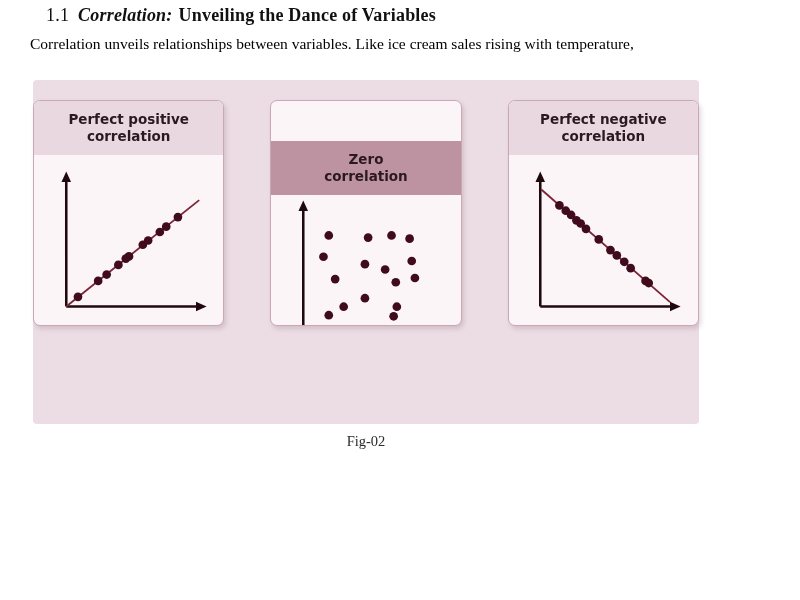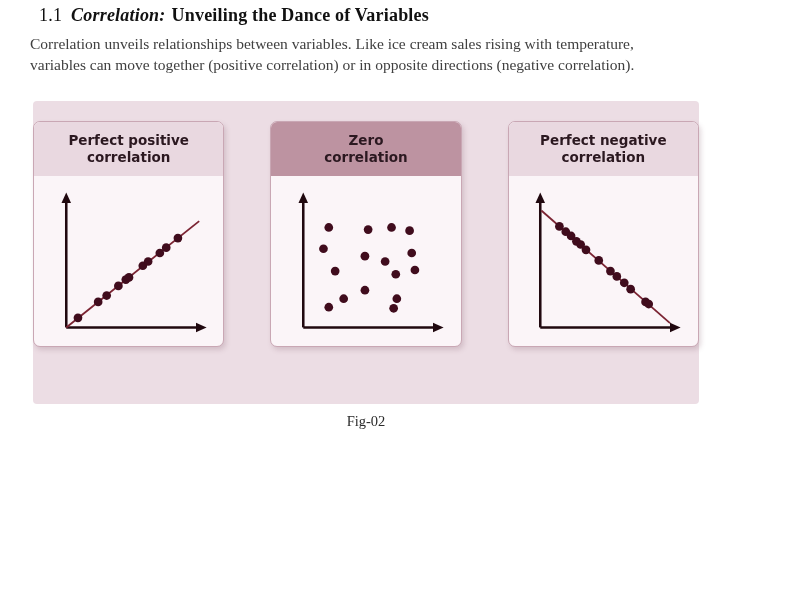--- a/index.html
+++ b/index.html
@@ -8,36 +8,36 @@
     background: #ffffff;
     font-family: "Liberation Serif", serif;
     color: #1a1a1a;
     overflow: hidden;
   }
   .page { padding: 5px 30px 0 30px; }
 
   
   .heading {
     font-size: 18px;
-    margin: 0 0 7px 9px;
+    margin: 0 0 7px 16px;
     letter-spacing: 0.2px;
     color: #111111;
   }
   .heading .num { font-weight: normal; margin-right: 9px; }
   .heading .term { font-weight: bold; font-style: italic; margin-right: 6px; }
   .heading .rest { font-weight: bold; }
 
   
-  .para { font-size: 15.5px; line-height: 21px; color: #404040; }
+  .para { font-size: 15.5px; line-height: 21px; color: #000000; }
   .para .tline { white-space: nowrap; }
 
   
   .fig-panel {
     margin: 26px 0 0 3px;
-    width: 666px; height: 303px;
+    width: 666px; height: 344px;
     background: #ecdde4;
     border-radius: 4px;
     display: flex;
     justify-content: center;
     align-items: flex-start;
     gap: 46px;
     padding-top: 20px;
     box-sizing: border-box;
   }
   .corr-card {
@@ -59,21 +59,21 @@
     justify-content: center;
     align-items: center;
     font-family: "DejaVu Sans", sans-serif;
     font-weight: bold;
     font-size: 13.5px;
     line-height: 17px;
     color: #2b1820;
     text-align: center;
   }
   .card-header.light { background: #e9d8e0; }
-  .card-header.dark  { background: #bd93a1; }
+  .card-header.dark  { background: #bd93a1; margin-top: 40px; }
   .card-plot {
     flex: 1;
     display: flex;
     justify-content: center;
     align-items: center;
   }
   .card-plot svg { display: block; }
 
   .fig-caption {
     width: 666px;
@@ -87,21 +87,20 @@
 <body>
 
 <div class="page">
 
   <h1 class="heading">
     <span class="num">1.1</span><span class="term">Correlation:</span><span class="rest">Unveiling the Dance of Variables</span>
   </h1>
 
   <div class="para">
       <div class="tline">Correlation unveils relationships between variables. Like ice cream sales rising with temperature,</div>
-      <div class="tline">variables can move together (positive correlation) or in opposite directions (negative correlation).</div>
     </div>
   <div class="para">
     </div>
 
   <div class="fig-panel">
 
     <div class="corr-card">
       <div class="card-header light">
         <span>Perfect positive</span>
         <span>correlation</span>

